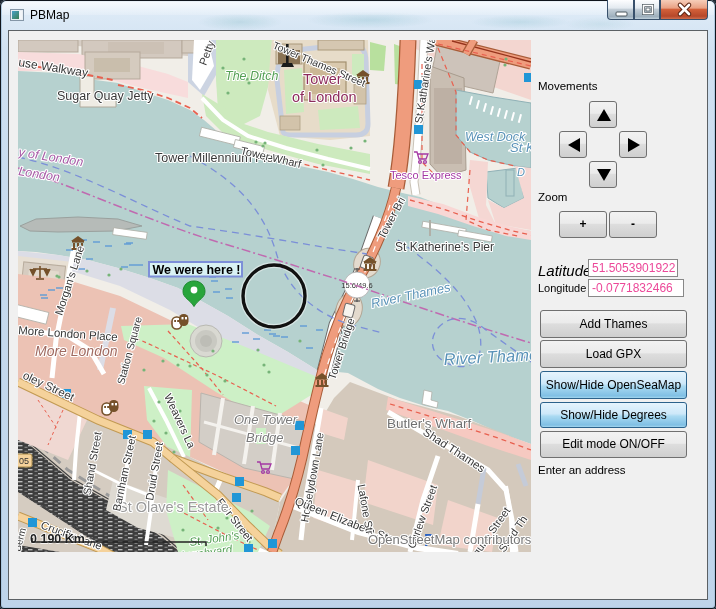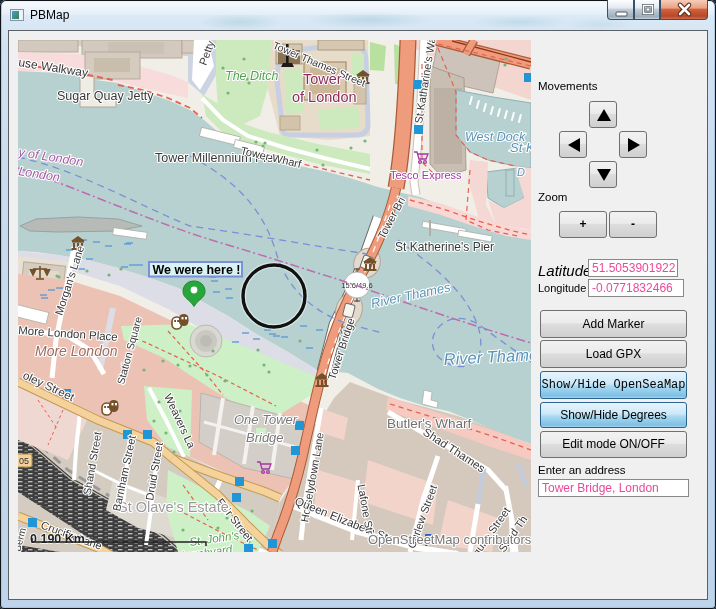--- a/index.html
+++ b/index.html
@@ -497,20 +497,19 @@
         <polygon points="7,7 21,7 14,19" fill="#000"></polygon>
       </svg>
     </div>
   <div class="lbl" style="left:538px;top:191px;">Zoom</div>
   <div class="btn" style="left:559px;top:211px;width:48px;height:27px;font-weight:bold;padding-top:5px;">+</div>
   <div class="btn" style="left:609px;top:211px;width:48px;height:27px;font-weight:bold;padding-top:5px;">-</div>
   <div class="lbl" style="left:538px;top:262px;font-size:15px;font-style:italic;">Latitude</div>
   <div class="inp" style="left:588px;top:259px;width:90px;height:18px;">51.5053901922</div>
   <div class="lbl" style="left:538px;top:282px;font-size:11px;">Longitude</div>
   <div class="inp" style="left:588px;top:279px;width:96px;height:18px;">-0.0771832466</div>
-  <div class="btn" style="left:540px;top:310px;width:147px;height:28px;padding-top:6px;">Add Marker</div>
+  <div class="btn" style="left:540px;top:310px;width:147px;height:28px;padding-top:6px;">Add Thames</div>
   <div class="btn" style="left:540px;top:340px;width:147px;height:28px;padding-top:6px;">Load GPX</div>
-  <div class="btn bluebtn" style="left:540px;top:371px;width:147px;height:28px;padding-top:6px;font-family:Liberation Mono, monospace;">Show/Hide OpenSeaMap</div>
+  <div class="btn bluebtn" style="left:540px;top:371px;width:147px;height:28px;padding-top:6px;">Show/Hide OpenSeaMap</div>
   <div class="btn bluebtn" style="left:540px;top:402px;width:147px;height:26px;padding-top:5px;">Show/Hide Degrees</div>
   <div class="btn" style="left:540px;top:431px;width:147px;height:27px;padding-top:5px;">Edit mode ON/OFF</div>
   <div class="lbl" style="left:538px;top:464px;">Enter an address</div>
-  <div class="inp" style="left:538px;top:479px;width:151px;height:18px;">Tower Bridge, London</div>
 </div>
 
 </body></html>

